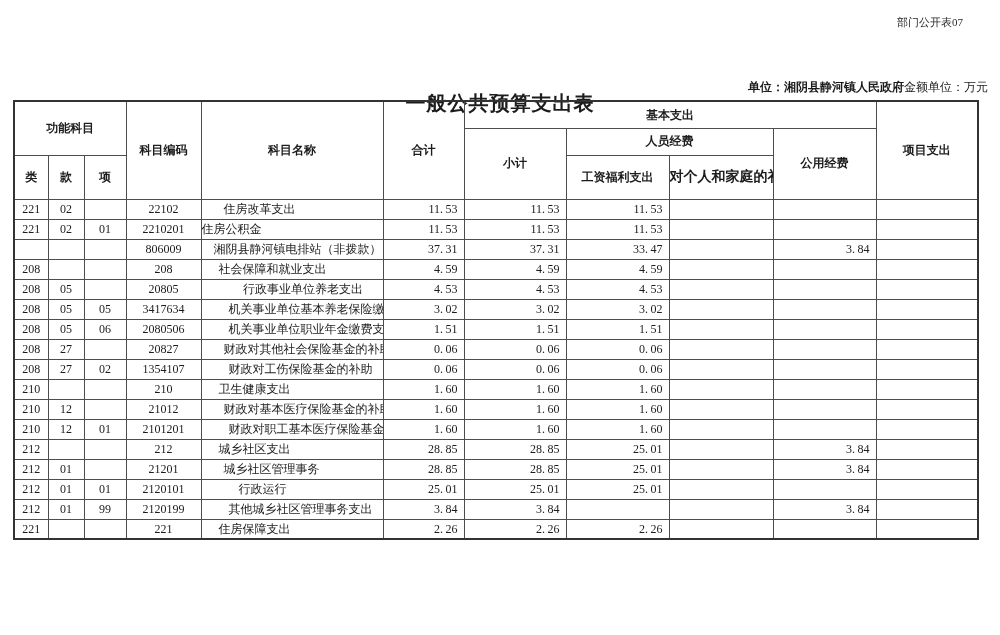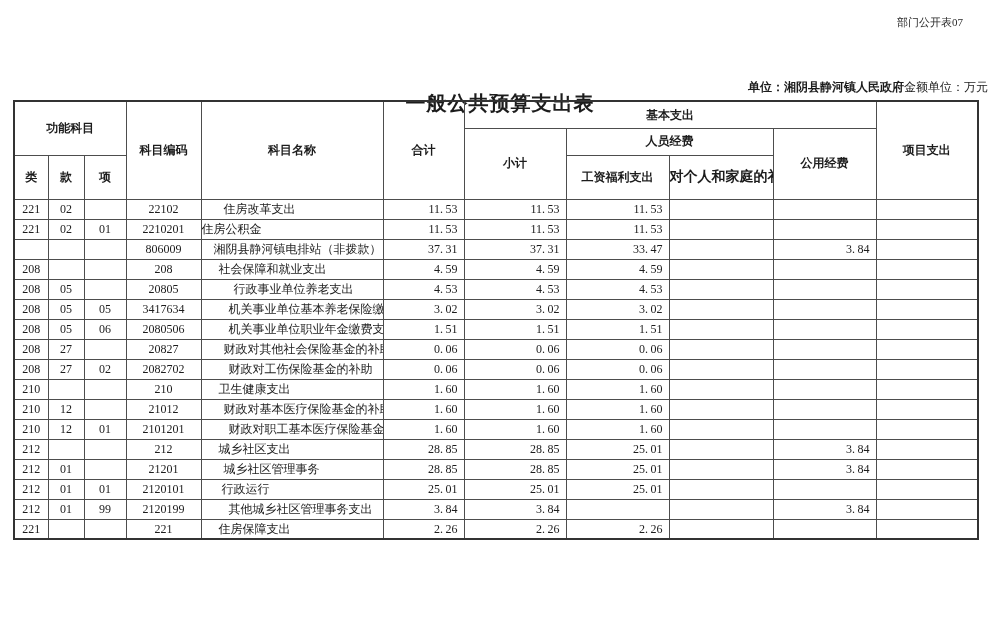--- a/index.html
+++ b/index.html
@@ -142,21 +142,21 @@
         <td class="c-num">4. 59</td>
         <td class="c-num"></td>
         <td class="c-num"></td>
         <td class="c-num"></td>
       </tr>
       <tr>
         <td class="c-center">208</td>
         <td class="c-center">05</td>
         <td class="c-center"></td>
         <td class="c-center">20805</td>
-        <td class="c-name" style="padding-left: 32px;">行政事业单位养老支出</td>
+        <td class="c-name" style="padding-left: 22px; text-align: center;">行政事业单位养老支出</td>
         <td class="c-num">4. 53</td>
         <td class="c-num">4. 53</td>
         <td class="c-num">4. 53</td>
         <td class="c-num"></td>
         <td class="c-num"></td>
         <td class="c-num"></td>
       </tr>
       <tr>
         <td class="c-center">208</td>
         <td class="c-center">05</td>
@@ -193,21 +193,21 @@
         <td class="c-num">0. 06</td>
         <td class="c-num">0. 06</td>
         <td class="c-num"></td>
         <td class="c-num"></td>
         <td class="c-num"></td>
       </tr>
       <tr>
         <td class="c-center">208</td>
         <td class="c-center">27</td>
         <td class="c-center">02</td>
-        <td class="c-center">2082702</td>
+        <td class="c-center">1354107</td>
         <td class="c-name" style="padding-left: 27px;">财政对工伤保险基金的补助</td>
         <td class="c-num">0. 06</td>
         <td class="c-num">0. 06</td>
         <td class="c-num">0. 06</td>
         <td class="c-num"></td>
         <td class="c-num"></td>
         <td class="c-num"></td>
       </tr>
       <tr>
         <td class="c-center">210</td>
@@ -272,21 +272,21 @@
         <td class="c-num">25. 01</td>
         <td class="c-num"></td>
         <td class="c-num">3. 84</td>
         <td class="c-num"></td>
       </tr>
       <tr>
         <td class="c-center">212</td>
         <td class="c-center">01</td>
         <td class="c-center">01</td>
         <td class="c-center">2120101</td>
-        <td class="c-name" style="padding-left: 20px;">行政运行</td>
+        <td class="c-name" style="padding-left: 37px;">行政运行</td>
         <td class="c-num">25. 01</td>
         <td class="c-num">25. 01</td>
         <td class="c-num">25. 01</td>
         <td class="c-num"></td>
         <td class="c-num"></td>
         <td class="c-num"></td>
       </tr>
       <tr>
         <td class="c-center">212</td>
         <td class="c-center">01</td>

